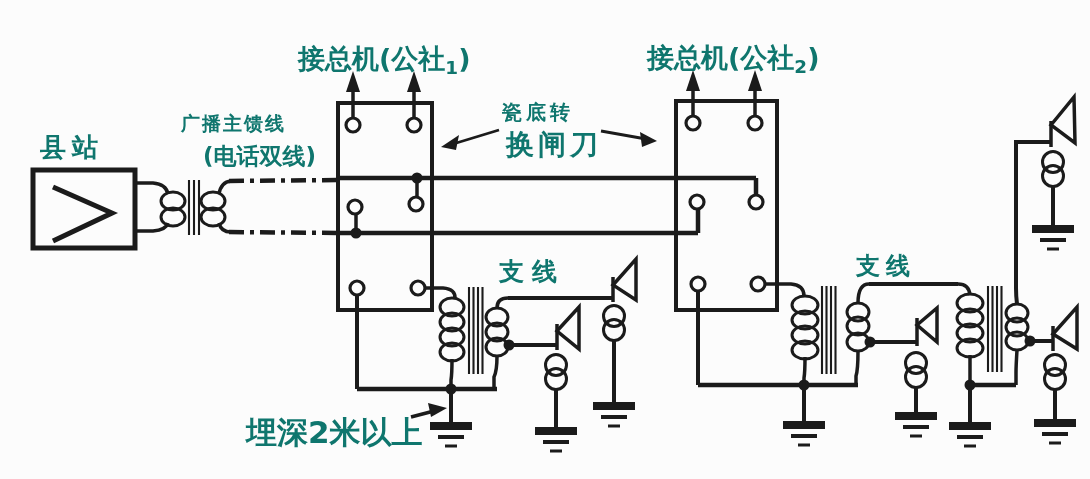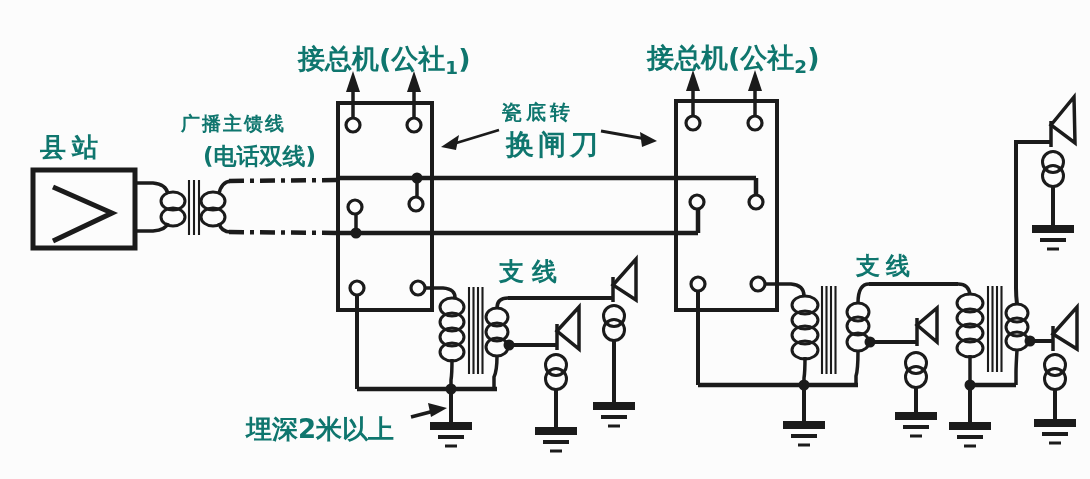--- a/index.html
+++ b/index.html
@@ -240,15 +240,15 @@
   <span>接总机(公社</span><span class="sub">2</span><span>)</span>
 </div>
 
 <div class="lbl" style="left:502px;top:99px;font-size:20px;letter-spacing:4px;">瓷底转</div>
 <div class="lbl" style="left:506px;top:126px;font-size:28px;letter-spacing:4px;">换闸刀</div>
 
 <div class="lbl" style="left:499px;top:255px;font-size:25px;letter-spacing:8px;">支线</div>
 
 <div class="lbl" style="left:856px;top:250px;font-size:24px;letter-spacing:6px;">支线</div>
 
-<div class="lbl" style="left:246px;top:412px;font-size:26px;">埋深2米以上</div>
+<div class="lbl" style="left:246px;top:412px;font-size:31px;">埋深2米以上</div>
 
 </div>
 
 </body></html>

